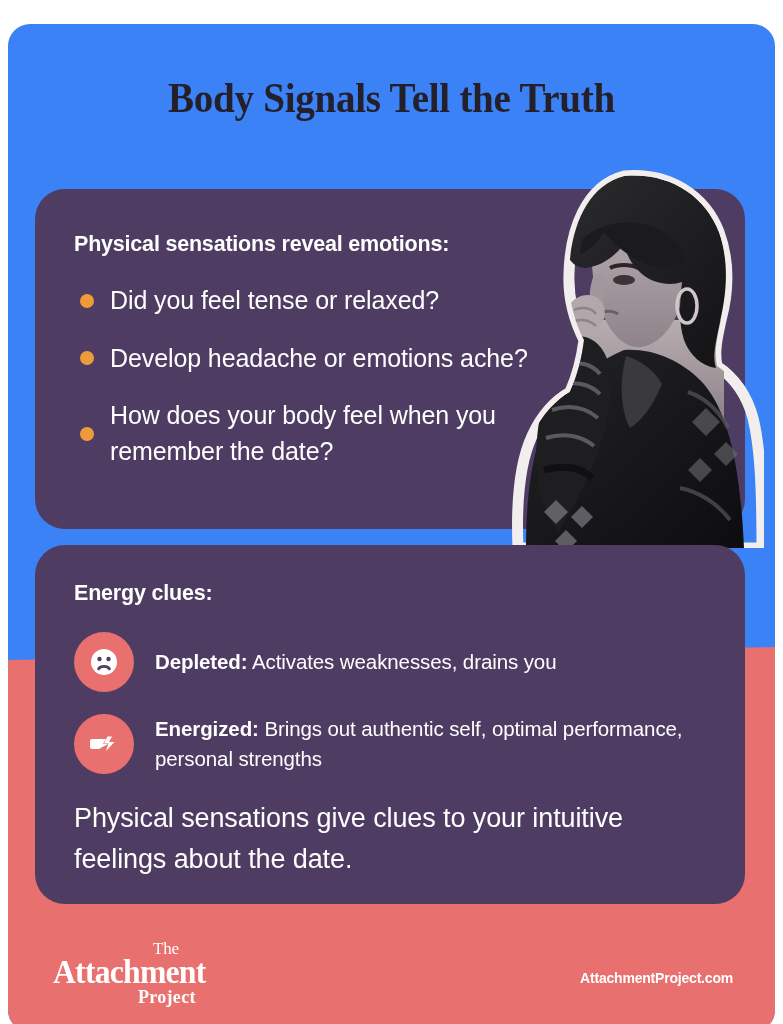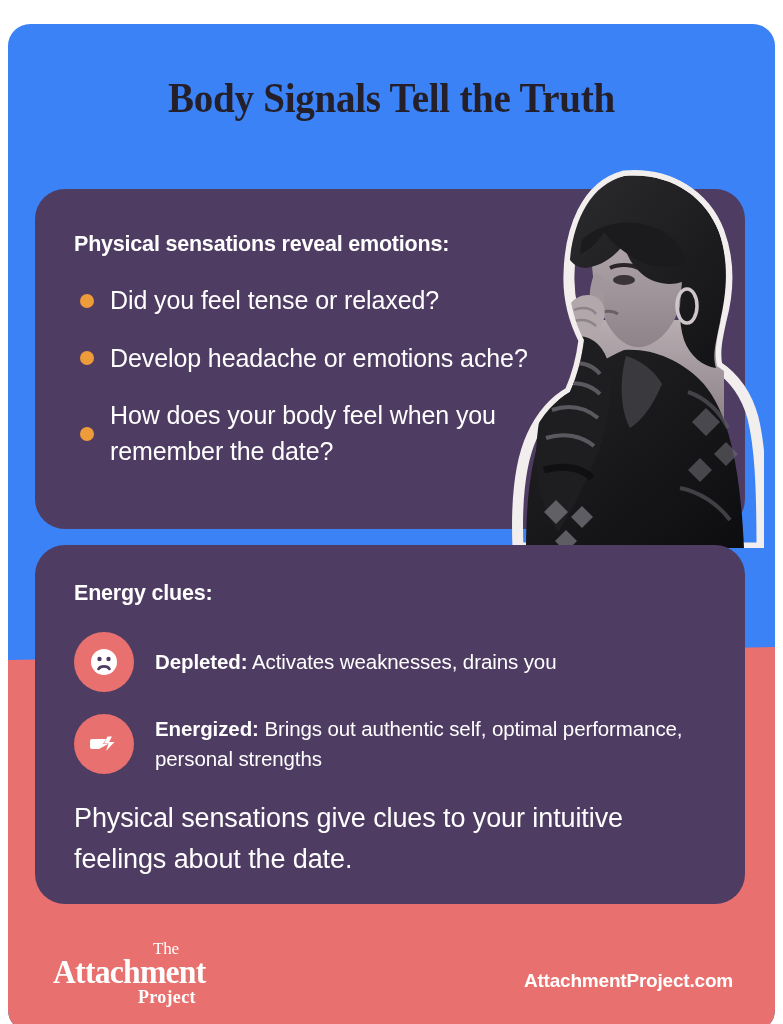--- a/index.html
+++ b/index.html
@@ -202,21 +202,21 @@
     top: 48px;
     font-size: 18px;
     font-weight: 700;
     letter-spacing: 0.3px;
   }
   .site-url {
     position: absolute;
     right: 42px;
     top: 946px;
     color: #ffffff;
-    font-size: 19px;
+    font-size: 14px;
     font-weight: 700;
     letter-spacing: -0.2px;
   }
 </style>
 </head>
 <body>
 
 <div class="poster">
 
   <div class="coral-band"></div>

